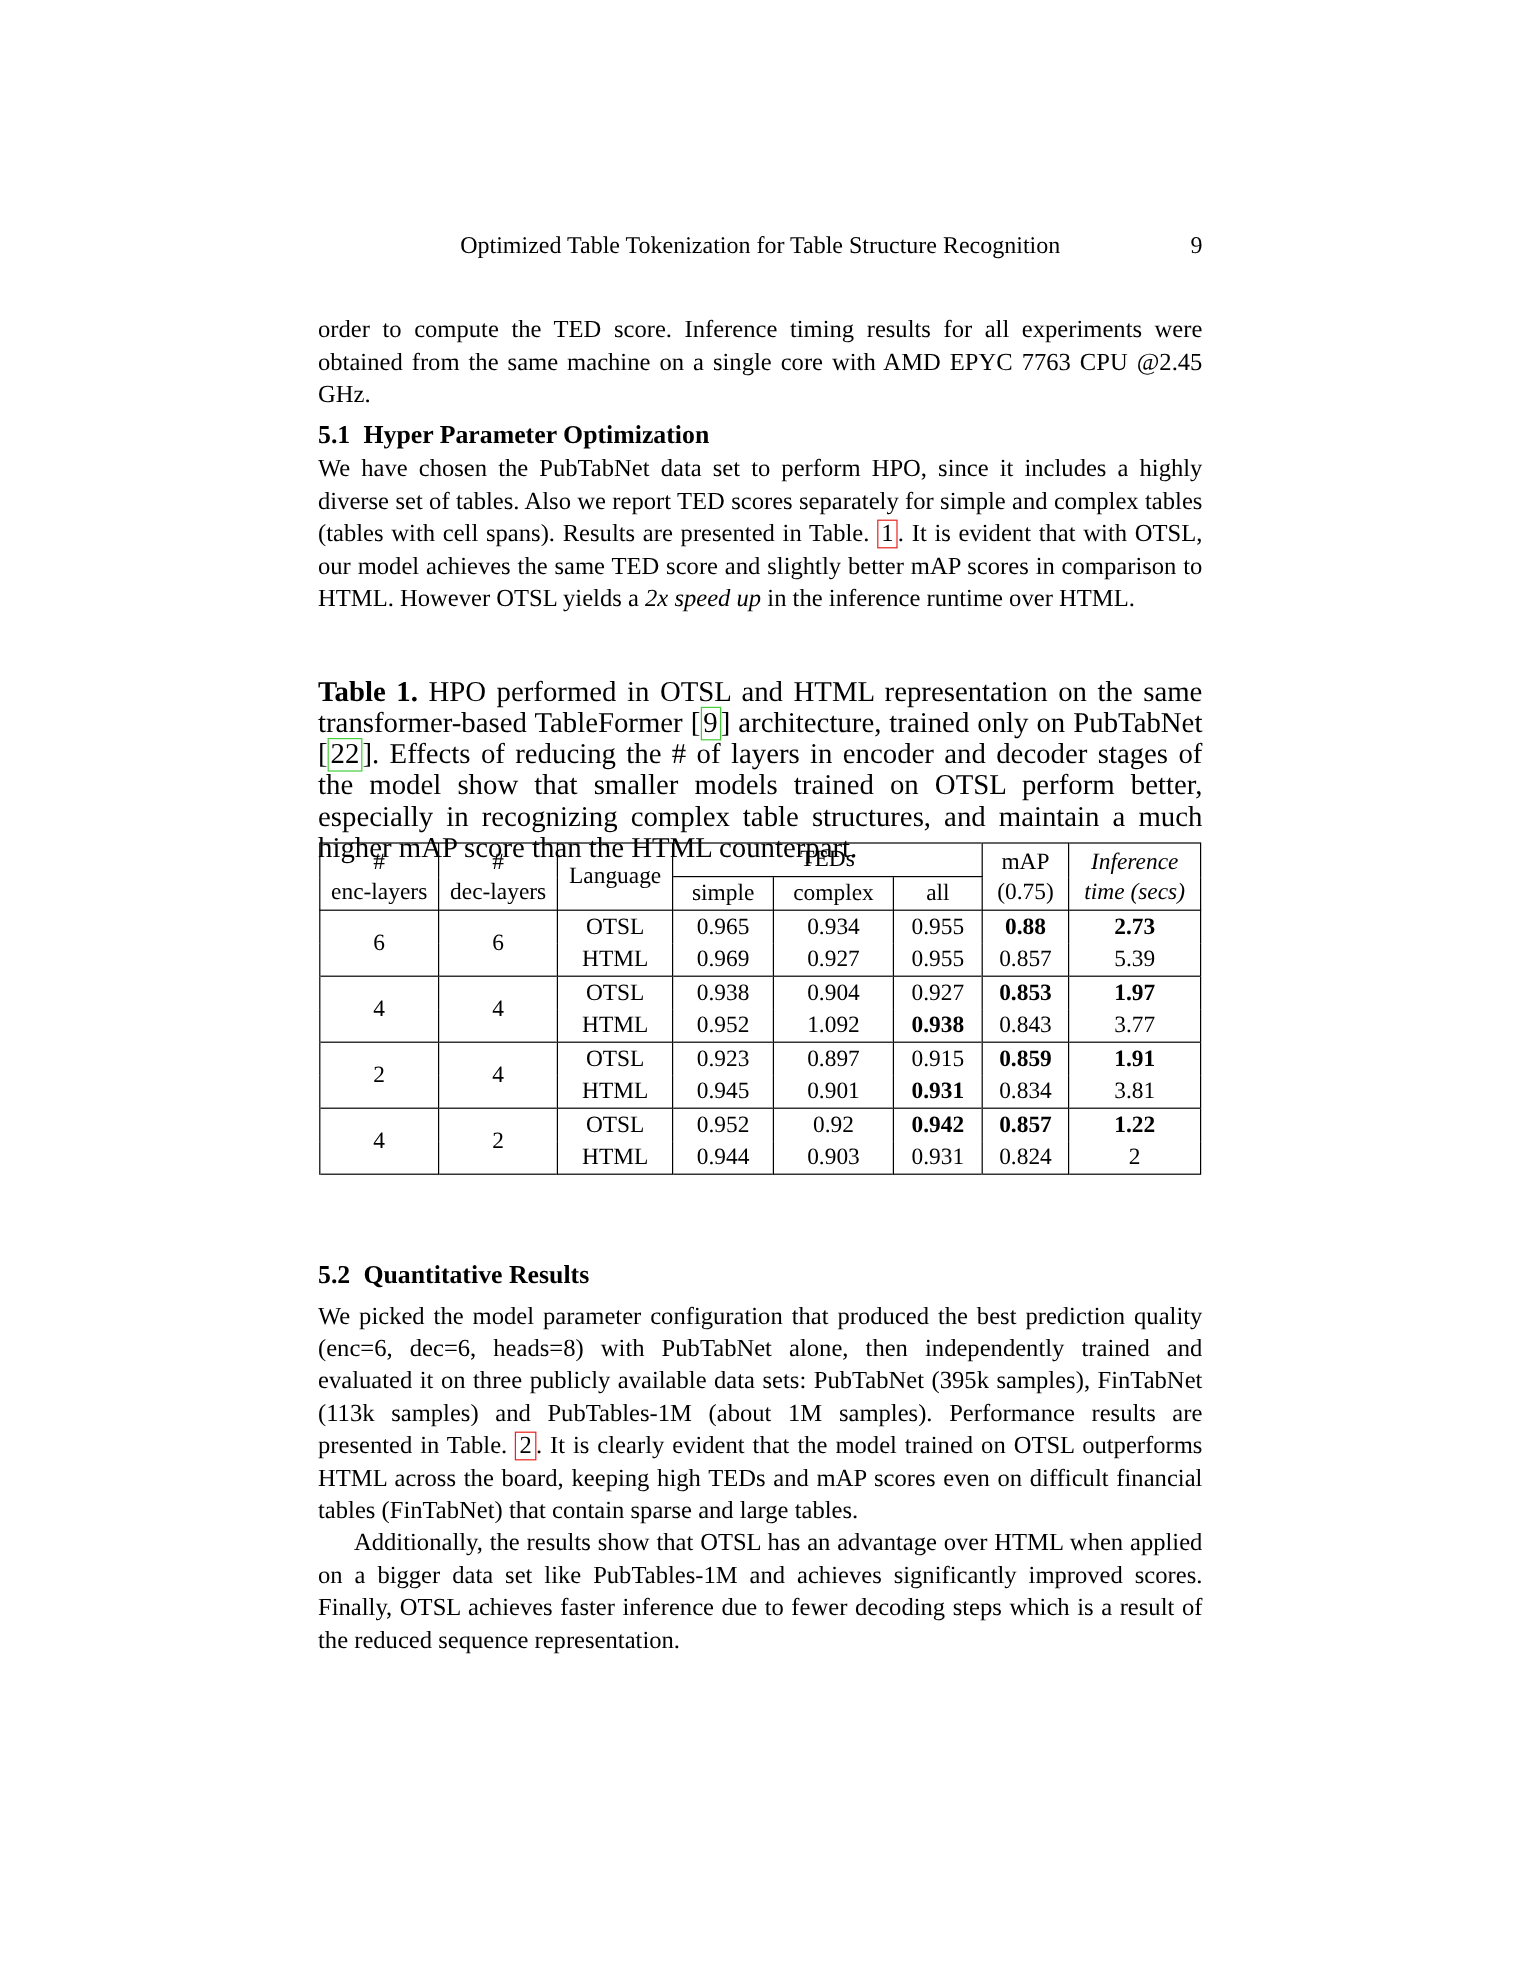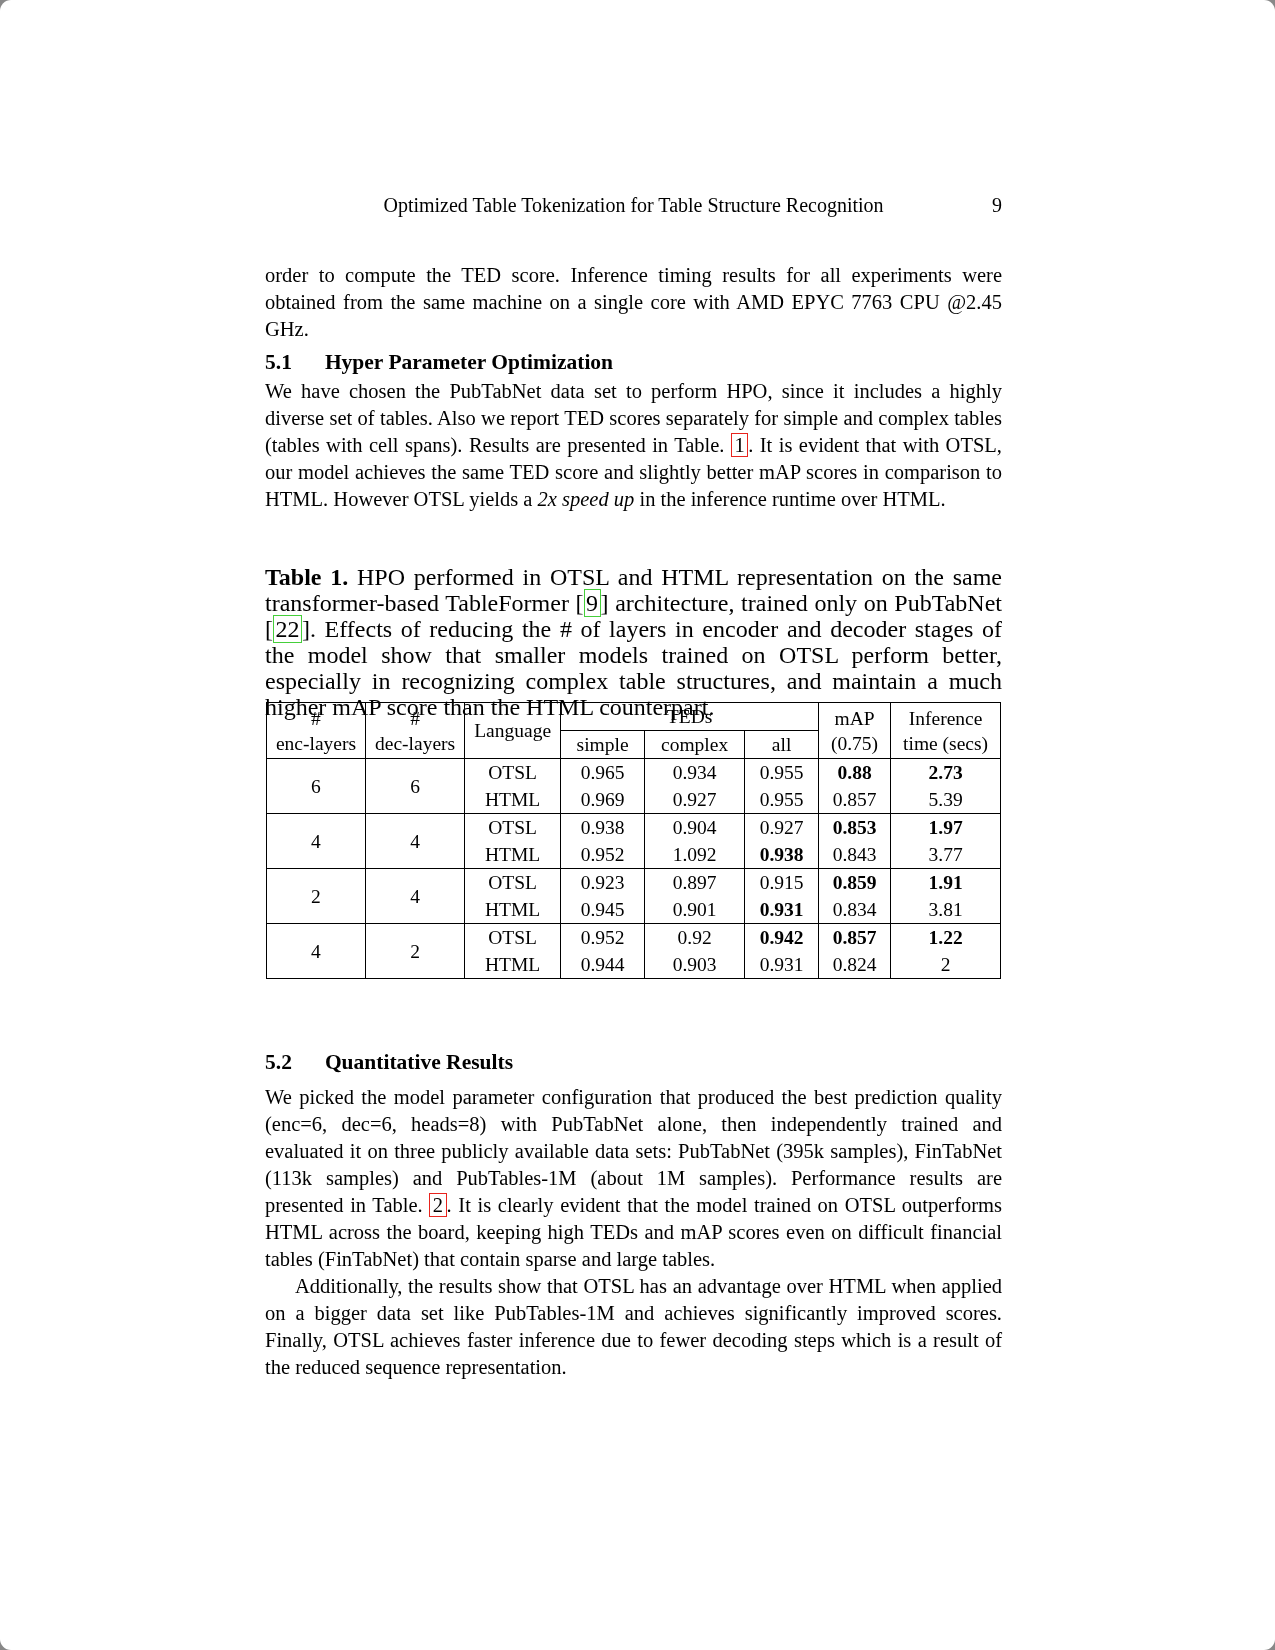--- a/index.html
+++ b/index.html
@@ -1,31 +1,30 @@
 <!DOCTYPE html>
 <html><head>
 <meta charset="utf-8">
 <style>
   * { margin:0; padding:0; box-sizing:border-box; }
   html,body { background:#888; }
   .page {
     position:relative; width:1275px; height:1650px; background:#ffffff;
     margin:0 auto; font-family:"Liberation Serif", serif; color:#000;
     overflow:hidden;
-    border-radius:11px;
   }
   .block { position:absolute; left:265px; width:737px; }
   .running-head { top:194px; font-size:20px; text-align:center; }
   .page-num { position:absolute; right:0; top:0; }
   .body-text { font-size:20.5px; line-height:27px; text-align:justify; }
   .intro { top:238px;margin-top:24px; }
   .sec-head { font-weight:bold; font-size:21.5px; }
   .h51 { top:350px; }
   .h52 { top:1050px; }
-  .sec-num { display:inline-block; margin-right:33px; }
+  .sec-num { display:inline-block; margin-right:11px; }
   .p51 { top:378px; }
   .p52 { top:1084px; }
   .para2 { text-indent:30px; }
   .caption { top:564px; font-size:24px; line-height:26px; text-align:justify; }
   .cap-label { font-weight:bold; }
   .em { font-style:italic; }
   .ref-red    { border:1.5px solid #e8231d; padding:0 2.5px; }
   .ref-green  { border:1.5px solid #45cf3a; padding:0 1.5px; }
   .tablewrap { top:702px; }
   table.t1 { border-collapse:collapse; margin:0 auto; font-size:19.5px; }
@@ -40,21 +39,21 @@
   table.t1 tr.grp td { border-top:1.5px solid #000; }
   table.t1 tr.hdr-sep td, table.t1 .hdr-bottom { border-bottom:1.5px solid #000; }
   table.t1 .b { font-weight:bold; }
   table.t1 .w-enc { min-width:88px; }
   table.t1 .w-dec { min-width:96px; }
   table.t1 .w-lang { min-width:78px; }
   table.t1 .w-simple { min-width:84px; }
   table.t1 .w-complex { min-width:100px; }
   table.t1 .w-all { min-width:74px; }
   table.t1 .w-map { min-width:72px; }
-  table.t1 .w-time { min-width:110px; }
+  table.t1 .w-time { min-width:110px;font-style:italic; }
 </style>
 </head>
 <body>
 
 <div class="page">
 
   <div class="block running-head">
     <span>Optimized Table Tokenization for Table Structure Recognition</span>
     <span class="page-num">9</span>
   </div>

